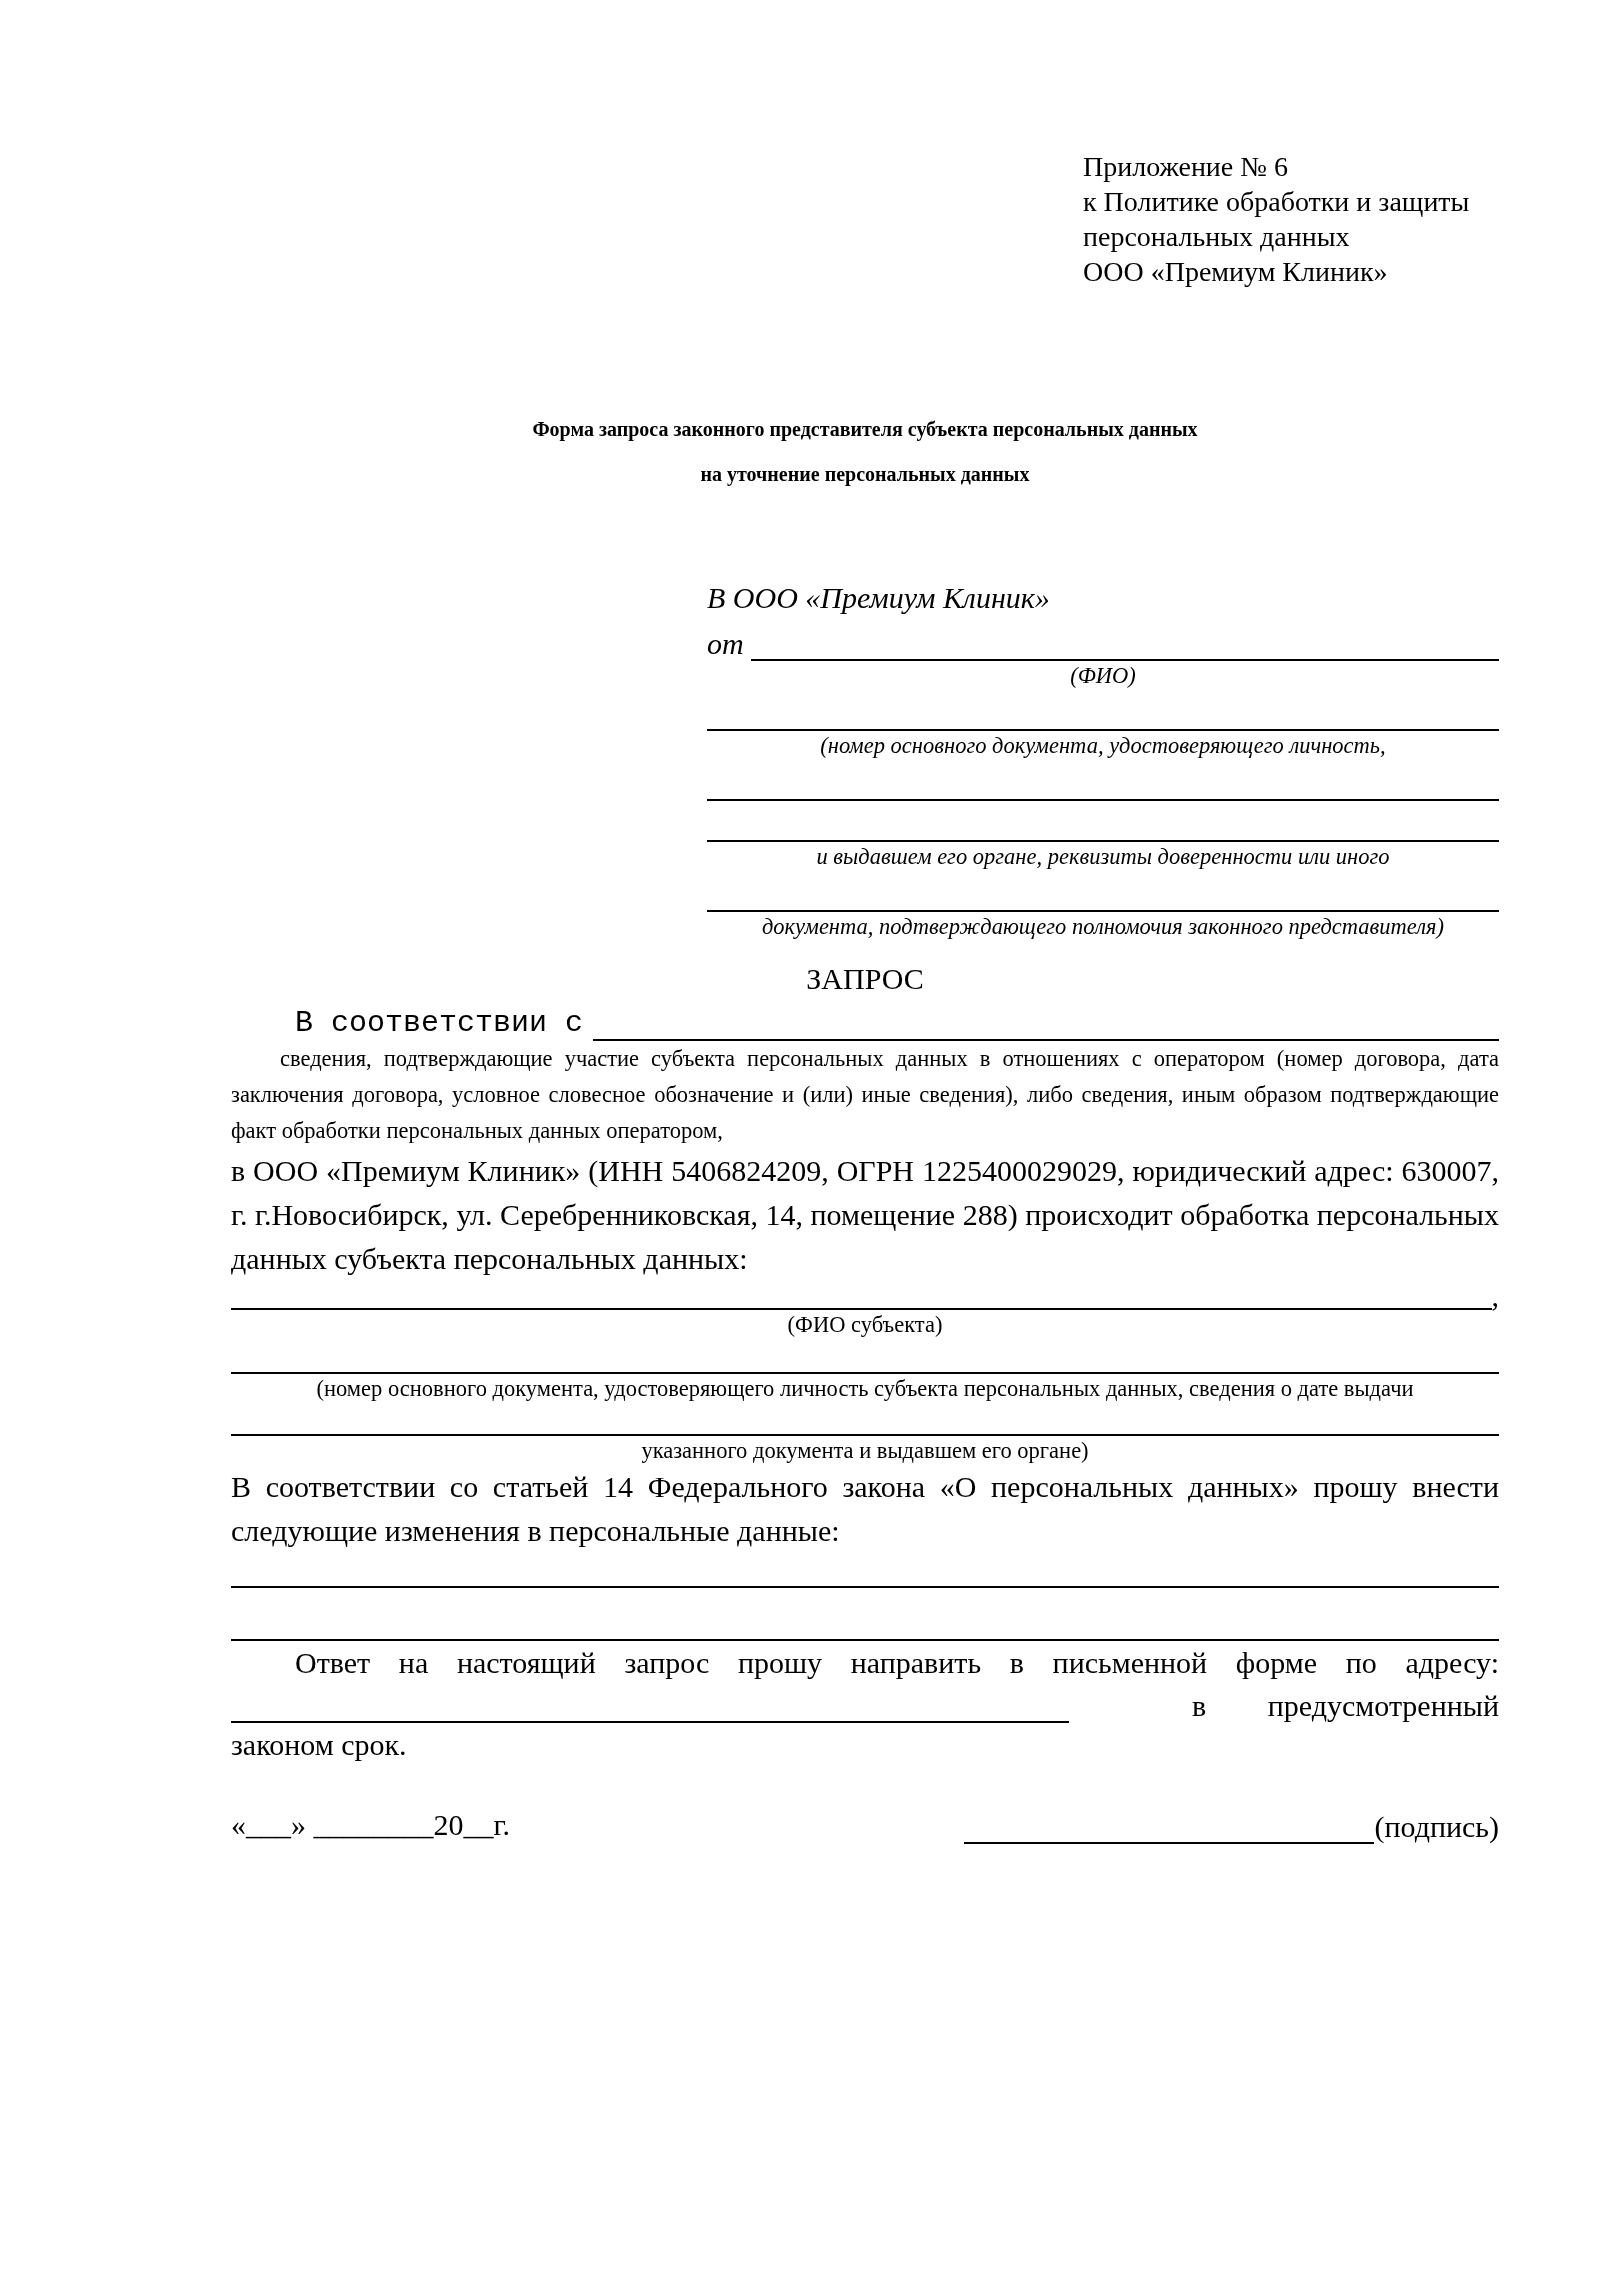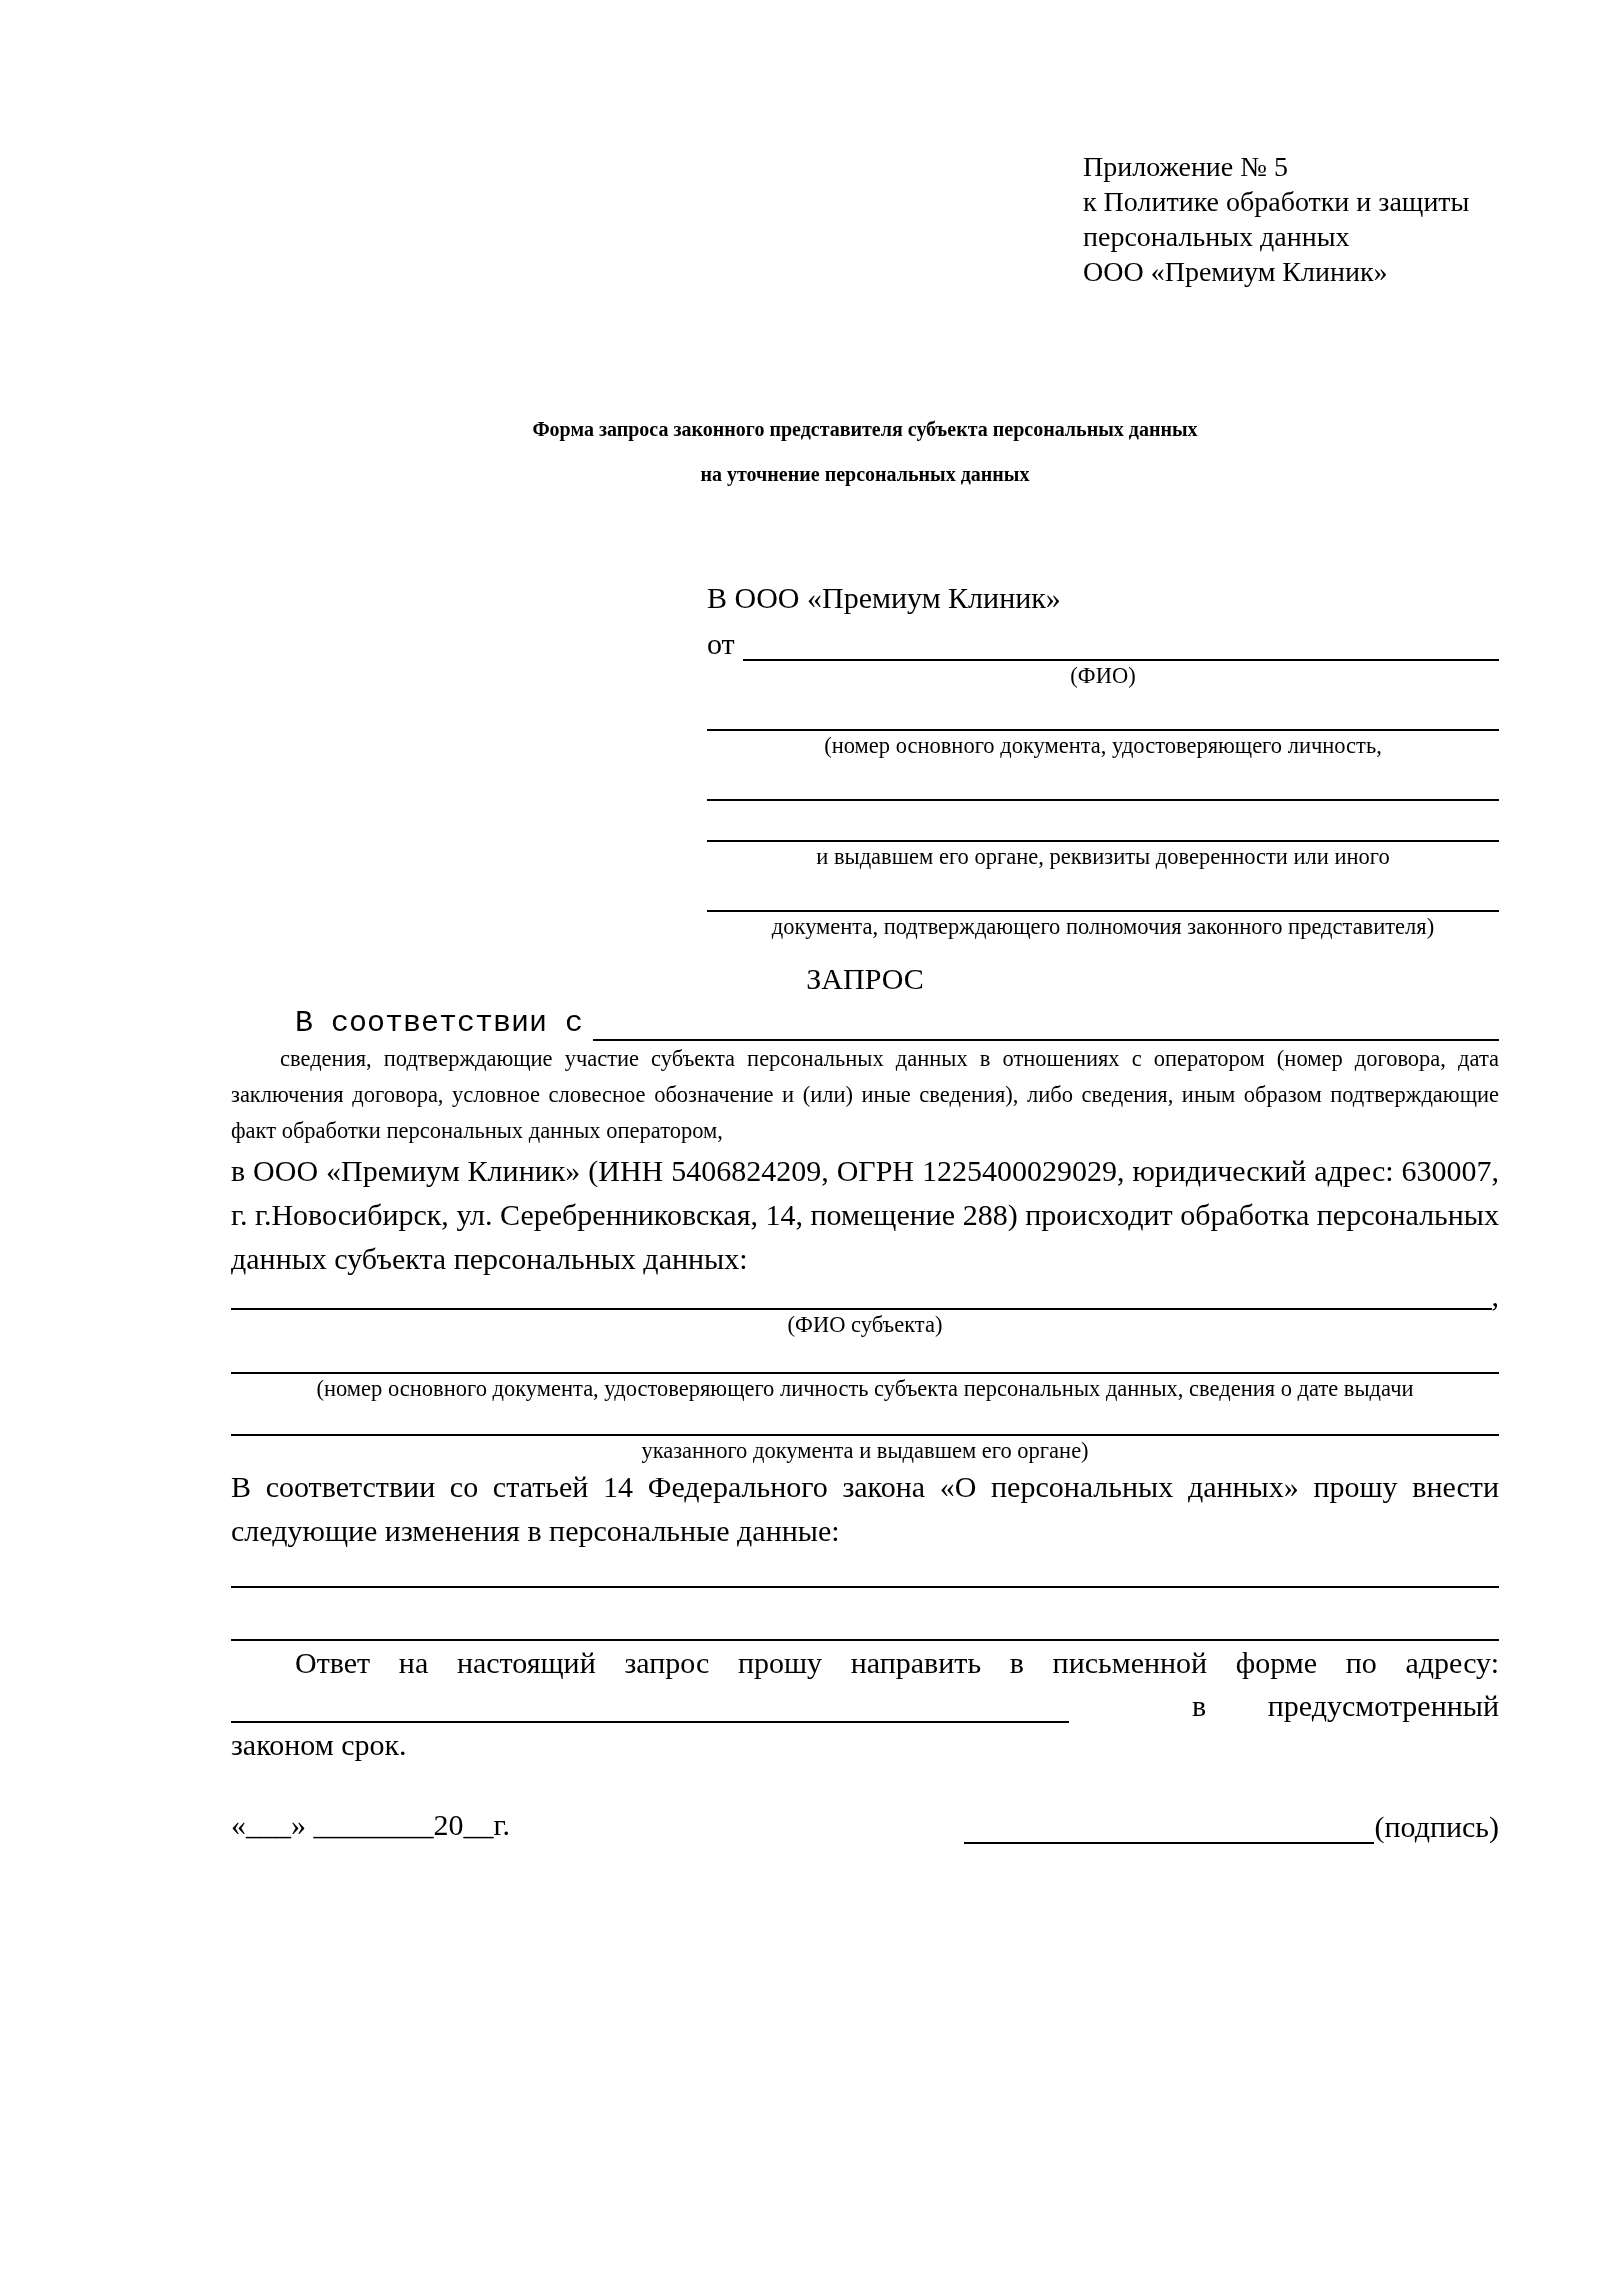--- a/index.html
+++ b/index.html
@@ -28,20 +28,21 @@
     font-weight:bold;
     font-size:20px;
     line-height:45px;
   }
   
   .addressee{
     margin-top:78px;
     margin-left:476px;
     width:792px;
     font-size:30px;
+    font-style:italic;
   }
   .addr-to{line-height:45px;}
   .from-row{
     display:flex;
     align-items:flex-end;
     height:41px;
   }
   .from-row .from-label{line-height:35px;margin-right:7.8px;}
   .fill-line{
     flex:1;
@@ -136,21 +137,21 @@
     height:29px;
   }
   .sig-caption{line-height:35px;white-space:nowrap;}
 </style>
 </head>
 <body>
 
 <div class="page">
 
   <div class="header-right">
-    <div>Приложение № 5</div>
+    <div>Приложение № 6</div>
     <div>к Политике обработки и защиты</div>
     <div>персональных данных</div>
     <div>ООО «Премиум Клиник»</div>
   </div>
 
   <div class="doc-title">
     <div>Форма запроса законного представителя субъекта персональных данных</div>
     <div>на уточнение персональных данных</div>
   </div>
 

